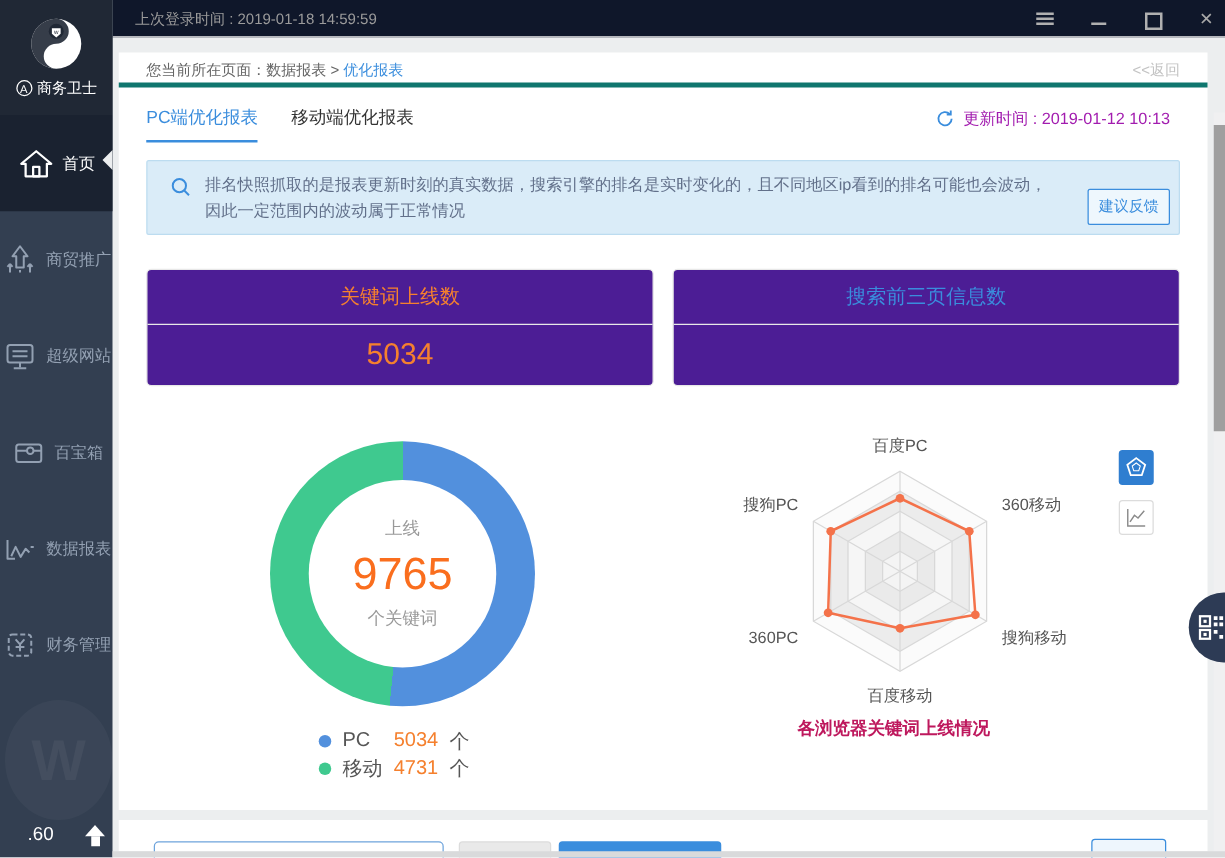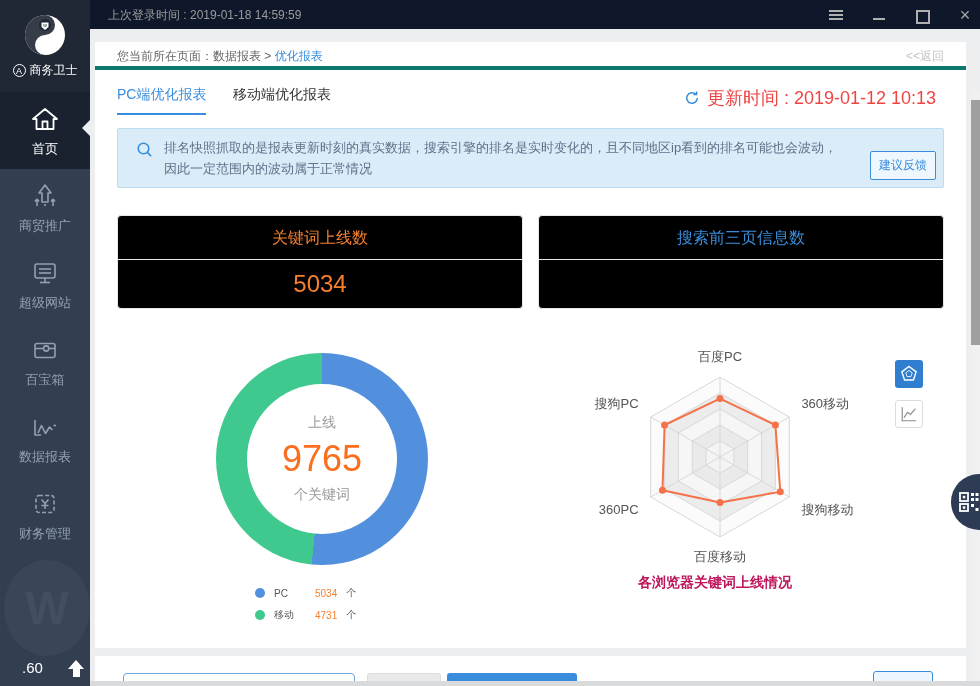--- a/index.html
+++ b/index.html
@@ -4,21 +4,21 @@
 <style>
   * { margin:0; padding:0; box-sizing:border-box; }
   html,body { width:980px; height:686px; overflow:hidden; }
   body { position:relative; background:#eceeef; font-family:"Liberation Sans", sans-serif; }
 
   
   .sidebar { position:absolute; left:0; top:0; width:90px; height:686px; background:#333f51; z-index:5; }
   .logo-block { height:92px; background:#202835; display:flex; flex-direction:column; align-items:center; justify-content:center; gap:5px; }
   .brand-row { display:flex; align-items:center; gap:4px; color:#fff; font-size:12px; }
   .brand-badge { display:inline-flex; align-items:center; justify-content:center; width:13px; height:13px; border:1px solid #fff; border-radius:50%; font-size:9px; }
-  .nav-item { height:77px; display:flex; flex-direction:column; align-items:center; justify-content:center; gap:6px; color:#93a0b2; font-size:13px; position:relative; cursor:pointer; }
+  .nav-item { height:77px; display:flex; flex-direction:row; align-items:center; justify-content:center; gap:6px; color:#93a0b2; font-size:13px; position:relative; cursor:pointer; }
   .nav-item svg { width:30px; height:30px; }
   .nav-item.active { background:#1a2230; color:#fff; }
   .nav-item.active .notch { position:absolute; right:0; top:28px; width:0; height:0;
       border-top:8px solid transparent; border-bottom:8px solid transparent; border-right:8px solid #eceeef; }
   .watermark { position:absolute; left:4px; top:560px; width:86px; height:96px; border-radius:50%; background:rgba(255,255,255,0.035);
       display:flex; align-items:center; justify-content:center; font-size:46px; font-weight:bold; color:rgba(255,255,255,0.05); }
   .version { position:absolute; left:22px; top:659px; color:#fff; font-size:15px; }
   .upgrade { position:absolute; left:67px; top:660px; width:18px; cursor:pointer; }
   .upgrade .head { width:0; height:0; margin:0 auto; border-left:8px solid transparent; border-right:8px solid transparent; border-bottom:9px solid #fff; }
   .upgrade .stem { width:7px; height:8px; background:#fff; margin:0 auto; }
@@ -34,41 +34,41 @@
   .close { font-size:18px; line-height:14px; text-align:center; color:#a8a8a8; }
 
   
   .panel1 { position:absolute; left:95px; top:42px; width:871px; height:606px; background:#fff; }
   .crumb-row { height:28px; line-height:28px; padding:0 22px; border-bottom:4px solid #0f766e; font-size:12px; color:#666; }
   .crumb-row .link { color:#3a8ddd; cursor:pointer; }
   .back-link { float:right; color:#c3c3c3; cursor:pointer; }
   .tabs-row { padding:15px 22px 0; height:44px; position:relative; }
   .tab { display:inline-block; margin-right:22px; font-size:14px; color:#333; padding-bottom:9px; cursor:pointer; }
   .tab.active { color:#3a8ddd; border-bottom:2px solid #3a8ddd; }
-  .update-time { position:absolute; right:30px; top:16px; font-size:18px; color:#ef4444; display:flex; align-items:center; gap:7px; }
+  .update-time { position:absolute; right:30px; top:16px; font-size:13px; color:#a21caf; display:flex; align-items:center; gap:7px; }
   .refresh-icon { cursor:pointer; display:inline-flex; }
 
   .notice { margin:14px 22px 0; position:relative; background:#daecf8; border:1px solid #bcdcf0; border-radius:2px;
       padding:8px 105px 8px 46px; font-size:13px; color:#62708a; line-height:21px; min-height:58px; }
   .notice .mag { position:absolute; left:18px; top:12px; }
   .feedback-btn { position:absolute; right:7px; bottom:7px; border:1px solid #3a8ddd; color:#3a8ddd; background:#eef7fd;
       font-size:12px; padding:3px 8px; border-radius:2px; cursor:pointer; }
 
   .stat-row { margin:27px 22px 0; display:flex; gap:15px; }
-  .stat-card { flex:1; border:1px solid #e8e8e8; border-radius:4px; text-align:center; background:#000000; }
+  .stat-card { flex:1; border:1px solid #e8e8e8; border-radius:4px; text-align:center; background:#4c1d95; }
   .stat-head { height:44px; line-height:44px; border-bottom:1px solid #e8e8e8; font-size:16px; }
   .stat-val { height:48px; line-height:48px; font-size:24px; }
 
   
   .donut { position:absolute; left:121px; top:311px; width:212px; height:212px; border-radius:50%; }
   .donut-hole { position:absolute; left:31px; top:31px; width:150px; height:150px; border-radius:50%; background:#fff;
       display:flex; flex-direction:column; align-items:center; justify-content:center; gap:6px; }
   .donut-sub { font-size:14px; color:#999; }
   .donut-big { font-size:36px; }
-  .legend { position:absolute; left:160px; top:541px; font-size:10px; color:#555; }
+  .legend { position:absolute; left:160px; top:541px; font-size:16px; color:#555; }
   .legend-row { display:flex; align-items:center; gap:9px; height:20px; margin-bottom:2px; }
   .legend-dot { width:10px; height:10px; border-radius:50%; }
   .legend-name { min-width:32px; }
 
   .radar-wrap { position:absolute; left:475px; top:300px; width:300px; height:230px; }
   .radar-title { position:absolute; left:470px; top:532px; width:300px; text-align:center; font-size:14px; font-weight:bold; color:#be185d; }
   .toggle-col { position:absolute; left:800px; top:318px; display:flex; flex-direction:column; gap:12px; }
   .toggle-btn { width:28px; height:28px; border-radius:3px; display:flex; align-items:center; justify-content:center; cursor:pointer; }
   .toggle-btn.on { background:#2f7ed0; }
   .toggle-btn.off { background:#fff; border:1px solid #dcdcdc; }

